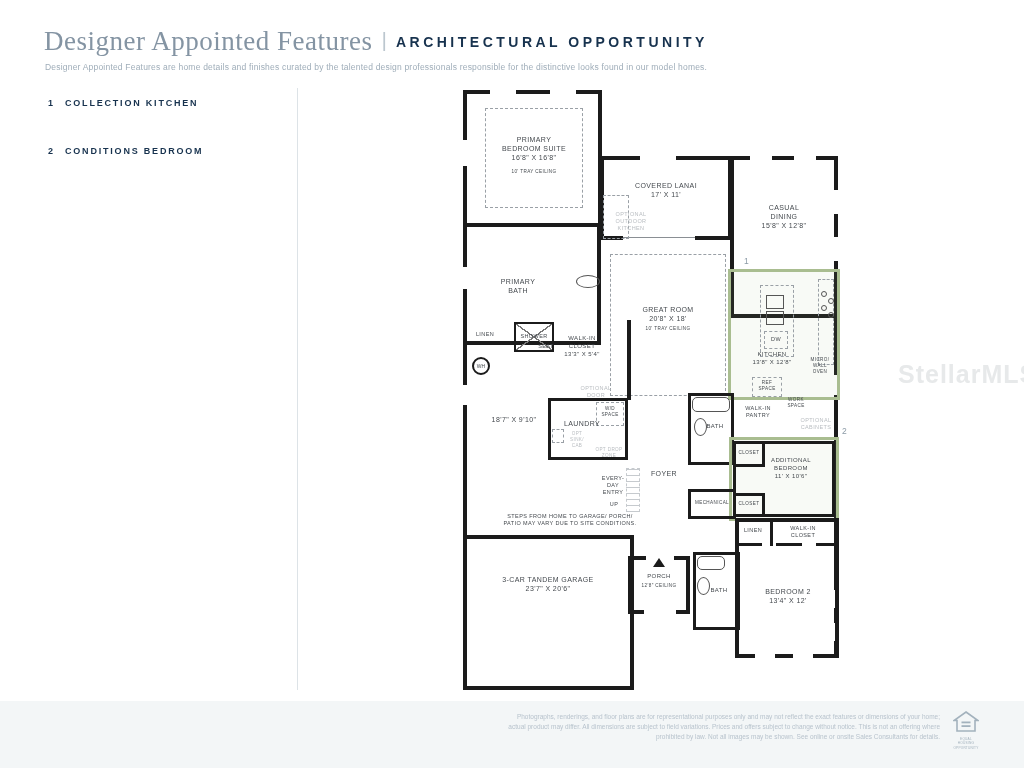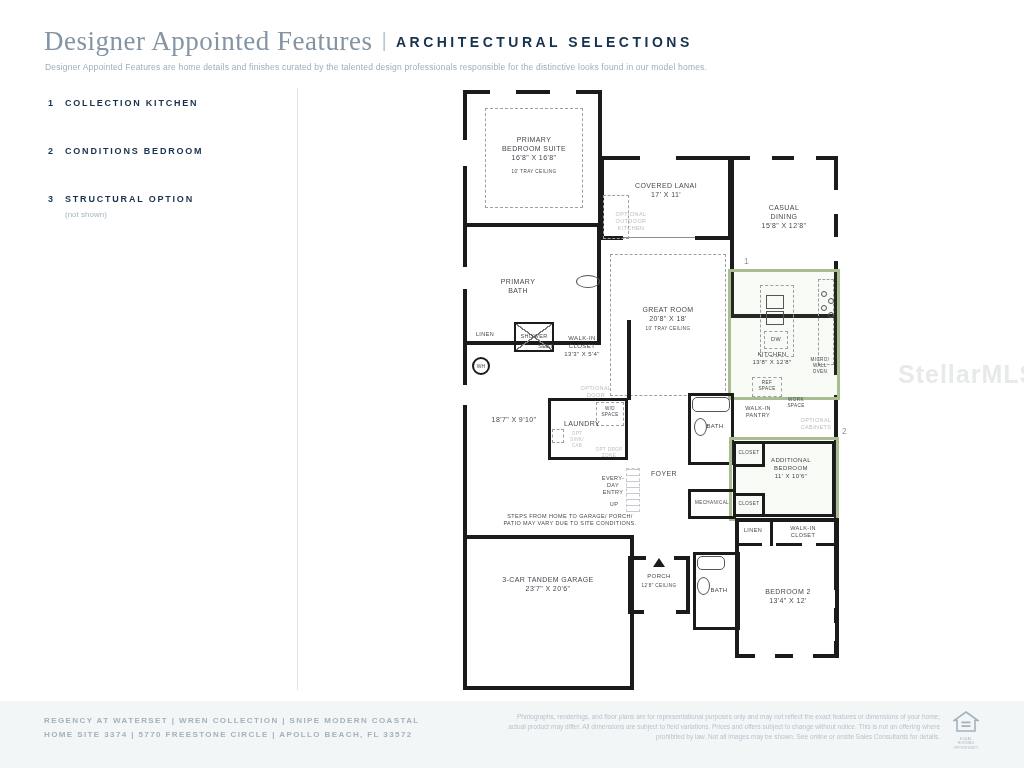--- a/index.html
+++ b/index.html
@@ -53,34 +53,30 @@
     color:#a3b2bd;letter-spacing:1.4px;line-height:1.8;white-space:pre-line;}
   .foot-disc{position:absolute;left:508px;top:11px;width:432px;font-size:6.5px;
     color:#b8c3cd;text-align:right;line-height:1.5;}
   .eho{position:absolute;left:952px;top:10px;width:28px;text-align:center;color:#a3b2bd;}
   .eho-txt{font-size:3.2px;letter-spacing:.2px;color:#a3b2bd;white-space:pre-line;line-height:1.4;}
 </style>
 </head>
 <body>
 
 <div class="header">
-  <span class="title">Designer Appointed Features</span><span class="hdr-div">|</span><span class="section">ARCHITECTURAL SELECTIONS</span>
+  <span class="title">Designer Appointed Features</span><span class="hdr-div">|</span><span class="section">ARCHITECTURAL OPPORTUNITY</span>
 </div>
 <div class="desc">Designer Appointed Features are home details and finishes curated by the talented design professionals responsible for the distinctive looks found in our model homes.</div>
 
 <div class="legend">
   <div class="leg-item">
     <span class="leg-num">1</span><span class="leg-lab">COLLECTION KITCHEN</span>
   </div>
   <div class="leg-item">
     <span class="leg-num">2</span><span class="leg-lab">CONDITIONS BEDROOM</span>
-  </div>
-  <div class="leg-item">
-    <span class="leg-num">3</span><span class="leg-lab">STRUCTURAL OPTION</span>
-    <div class="leg-note">(not shown)</div>
   </div>
 </div>
 <div class="vdiv"></div>
 
 <div id="plan">
 
   <div class="room4" style="left:13px;top:5px;width:139px;height:137px;"></div>
   <div class="wgap" style="left:40px;top:5px;width:26px;height:4px;"></div>
   <div class="wgap" style="left:100px;top:5px;width:26px;height:4px;"></div>
   <div class="wgap" style="left:13px;top:55px;width:4px;height:26px;"></div>
@@ -231,22 +227,20 @@
   <div class="lbl f5" style="left:288px;top:442px;width:30px;">LINEN</div>
   <div class="lbl f5" style="left:324px;top:440px;width:58px;">WALK-IN
 CLOSET</div>
   <div class="lbl f7" style="left:302px;top:502px;width:72px;">BEDROOM 2
 13'4" X 12'</div>
 </div>
 
 <div class="watermark">StellarMLS</div>
 
 <div class="footer">
-  <div class="foot-left">REGENCY AT WATERSET |  WREN COLLECTION  |  SNIPE MODERN COASTAL
-HOME SITE 3374  |  5770 FREESTONE CIRCLE | APOLLO BEACH, FL 33572</div>
   <div class="foot-disc">Photographs, renderings, and floor plans are for representational purposes only and may not reflect the exact features or dimensions of your home; actual product may differ. All dimensions are subject to field variations. Prices and offers subject to change without notice. This is not an offering where prohibited by law. Not all images may be shown. See online or onsite Sales Consultants for details.</div>
   <div class="eho">
     <svg width="26" height="22" viewBox="0 0 26 22">
       <path d="M13 1 L25 9.5 L22 9.5 L22 20 L4 20 L4 9.5 L1 9.5 Z" fill="none" stroke="#a3b2bd" stroke-width="1.6"></path>
       <rect x="8.5" y="10.5" width="9" height="1.8" fill="#a3b2bd"></rect>
       <rect x="8.5" y="14.2" width="9" height="1.8" fill="#a3b2bd"></rect>
     </svg>
     <div class="eho-txt">EQUAL HOUSING
 OPPORTUNITY</div>
   </div>

